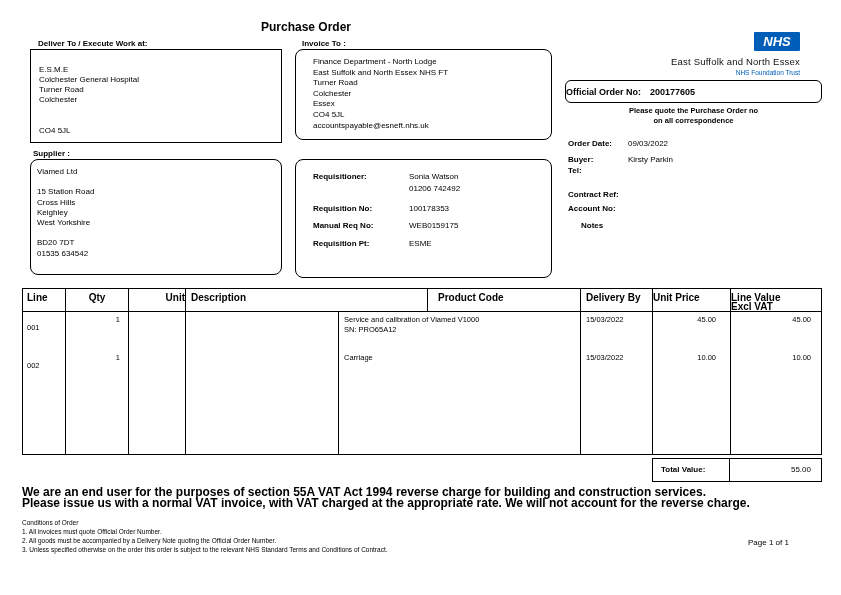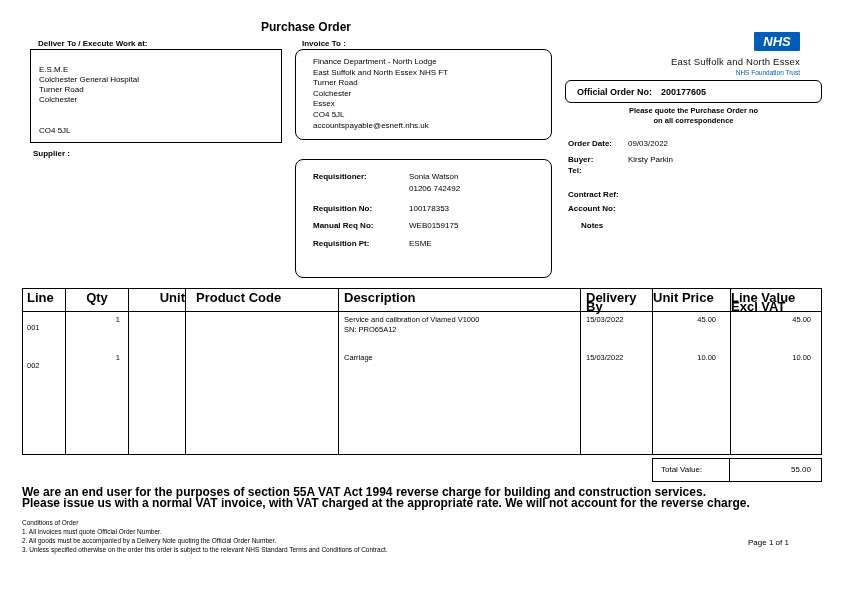--- a/index.html
+++ b/index.html
@@ -24,41 +24,41 @@
   .invoice-label { left:302px; top:39px; font-weight:bold; }
   .invoice-box { left:295px; top:49px; width:257px; height:91px; border:1px solid #000; border-radius:8px; padding:7px 17px; line-height:10.6px; }
 
   
   .nhs-block { top:16px; right:41px; text-align:right;margin-top:16px; }
   .nhs-logo { display:inline-block; width:46px; height:19px; background:#005EB8; color:#fff; font-style:italic; font-weight:bold; font-size:13px; text-align:center; line-height:19px; border-radius:1px; }
   .nhs-trust { font-size:9.5px; margin-top:5px; letter-spacing:0.2px; color:#111; }
   .nhs-ft { font-size:6.5px; color:#005EB8; margin-top:2px; }
 
   
-  .official-box { left:565px; top:80px; width:257px; height:23px; border:1.5px solid #000; border-radius:6px; display:flex; align-items:center; padding-left:11px; }
+  .official-box { left:565px; top:80px; width:257px; height:23px; border:1.5px solid #000; border-radius:6px; display:flex; align-items:center; }
   .official-box .lbl { font-weight:bold; font-size:9px; }
   .official-box .num { font-weight:bold; font-size:9px; margin-left:9px; }
   .quote-note { left:565px; top:106px; width:257px; text-align:center; font-weight:bold; font-size:7.5px; line-height:9.5px; white-space:pre-line; }
 
   
   .od-label { font-weight:bold; }
 
   
   .supplier-label { left:33px; top:149px; font-weight:bold; }
   .supplier-box { left:30px; top:159px; width:252px; height:116px; border:1px solid #000; border-radius:8px; padding:7px 6px; line-height:10.2px; white-space:pre-line; }
 
   
   .req-box { left:295px; top:159px; width:257px; height:119px; border:1px solid #000; border-radius:8px; }
   .req-box .rl { position:absolute; left:17px; font-weight:bold; }
   .req-box .rv { position:absolute; left:113px; }
 
   
   .thead { left:22px; top:288px; width:800px; height:24px; border:1px solid #000; display:flex; }
   .tbody { left:22px; top:312px; width:800px; height:143px; border:1px solid #000; border-top:none; display:flex; }
-  .hc { font-weight:bold; font-size:13px; padding-top:4px; line-height:9px; border-right:1px solid #000; height:100%; }
+  .hc { font-weight:bold; font-size:10px; padding-top:4px; line-height:9px; border-right:1px solid #000; height:100%; }
   .thead .hc:last-child { border-right:none; }
   .tcol { position:relative; border-right:1px solid #000; height:100%; }
   .tbody .tcol:last-child { border-right:none; }
   .c-line { width:43px; } .c-qty { width:63px; } .c-unit { width:57px; }
   .c-pcode { width:153px; } .c-desc { width:242px; } .c-dlv { width:72px; }
   .c-uprice { width:78px; } .c-lval { flex:1; }
   .h-left4 { padding-left:4px; } .h-center { text-align:center; }
   .h-right8 { text-align:right; padding-right:0; }
   .h-left10 { padding-left:10px; } .h-left5 { padding-left:5px; }
   .h-right14 { padding-right:14px; }
@@ -66,21 +66,21 @@
   .cell { position:absolute; left:0; right:0; font-size:7.5px; line-height:10px; }
   .r1 { top:3px; } .r2 { top:41px; }
   .a-line { padding-left:4px;margin-top:8px; }
   .a-qty { text-align:right; padding-right:8px; }
   .a-desc { padding-left:5px; white-space:pre-line; }
   .a-dlv { padding-left:5px; }
   .a-uprice { text-align:right; padding-right:14px; }
   .a-lval { text-align:right; padding-right:10px; }
 
   
-  .total-label-cell { left:652px; top:458px; width:78px; height:24px; border:1px solid #000; font-weight:normal; line-height:22px; padding-left:8px; }
+  .total-label-cell { left:652px; top:458px; width:78px; height:24px; border:1px solid #000; font-weight:bold; line-height:22px; padding-left:8px; }
   .total-value-cell { left:729px; top:458px; width:93px; height:24px; border:1px solid #000; line-height:22px; text-align:right; padding-right:10px; }
 
   
   .vat-notice { left:22px; top:487px; width:780px; font-weight:bold; font-size:12px; line-height:11px; white-space:pre-line; }
   .conditions { left:22px; top:518px; width:600px; font-size:6.5px; line-height:9px; }
   .conditions .c-item { margin-top:0; }
   .page-label { left:748px; top:538px; font-size:8px; }
 </style>
 </head>
 <body>
@@ -126,39 +126,48 @@
   <div class="abs" style="left:628px; top:155px;">Kirsty Parkin</div>
   <div class="abs od-label" style="left:568px; top:166px;">Tel:</div>
   <div class="abs" style="left:628px; top:166px;"></div>
   <div class="abs od-label" style="left:568px; top:190px;">Contract Ref:</div>
   <div class="abs" style="left:640px; top:190px;"></div>
   <div class="abs od-label" style="left:568px; top:204px;">Account No:</div>
   <div class="abs" style="left:640px; top:204px;"></div>
   <div class="abs od-label" style="left:581px; top:221px;">Notes</div>
 
   <div class="abs supplier-label">Supplier :</div>
+  <div class="abs supplier-box">Viamed Ltd
+
+15 Station Road
+Cross Hills
+Keighley
+West Yorkshire
+
+BD20 7DT
+01535 634542</div>
 
   <div class="abs req-box">
     <div class="rl" style="top:12px;">Requisitioner:</div>
     <div class="rv" style="top:12px;">Sonia Watson</div>
     <div class="rv" style="top:24px;">01206 742492</div>
     <div class="rl" style="top:44px;">Requisition No:</div>
     <div class="rv" style="top:44px;">100178353</div>
     <div class="rl" style="top:61px;">Manual Req No:</div>
     <div class="rv" style="top:61px;">WEB0159175</div>
     <div class="rl" style="top:79px;">Requisition Pt:</div>
     <div class="rv" style="top:79px;">ESME</div>
   </div>
 
   <div class="abs thead">
     <div class="hc c-line h-left4">Line</div>
     <div class="hc c-qty h-center">Qty</div>
     <div class="hc c-unit h-right8">Unit</div>
+    <div class="hc c-desc h-left5">Description</div>
     <div class="hc c-pcode h-left10">Product Code</div>
-    <div class="hc c-desc h-left5">Description</div>
     <div class="hc c-dlv h-left5">Delivery By</div>
     <div class="hc c-uprice h-right14">Unit Price</div>
     <div class="hc c-lval h-right10">Line Value
 Excl VAT</div>
   </div>
 
   <div class="abs tbody">
     <div class="tcol c-line">
       <div class="cell r1 a-line">001</div>
       <div class="cell r2 a-line">002</div>

